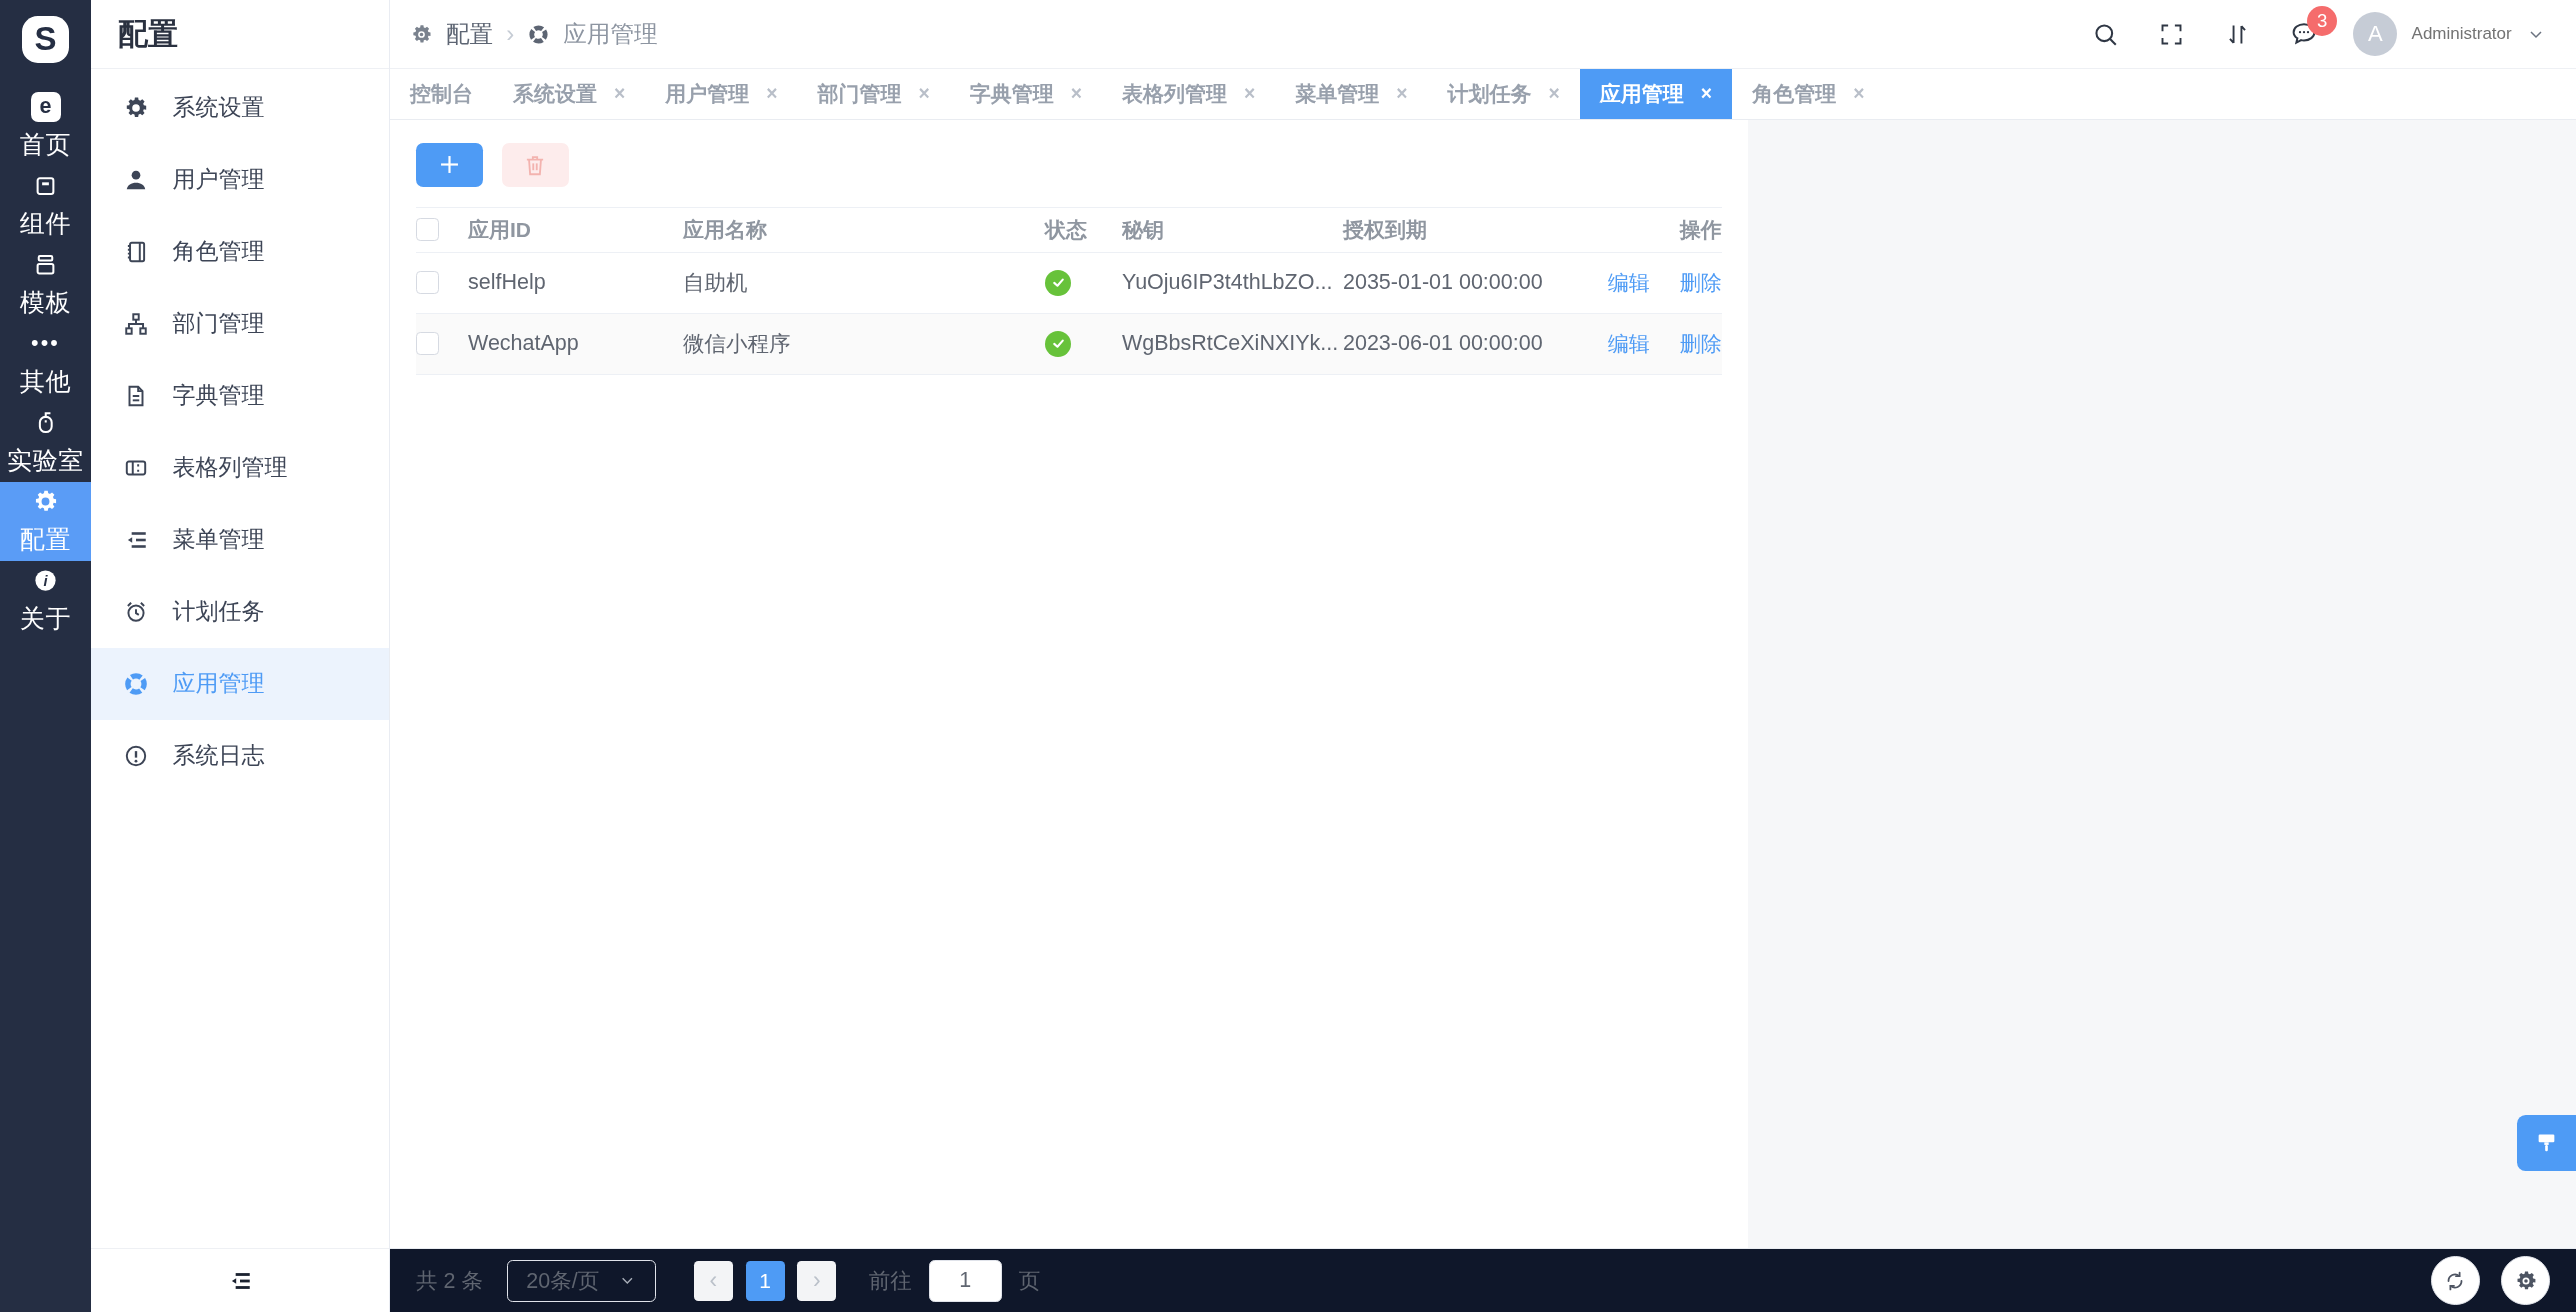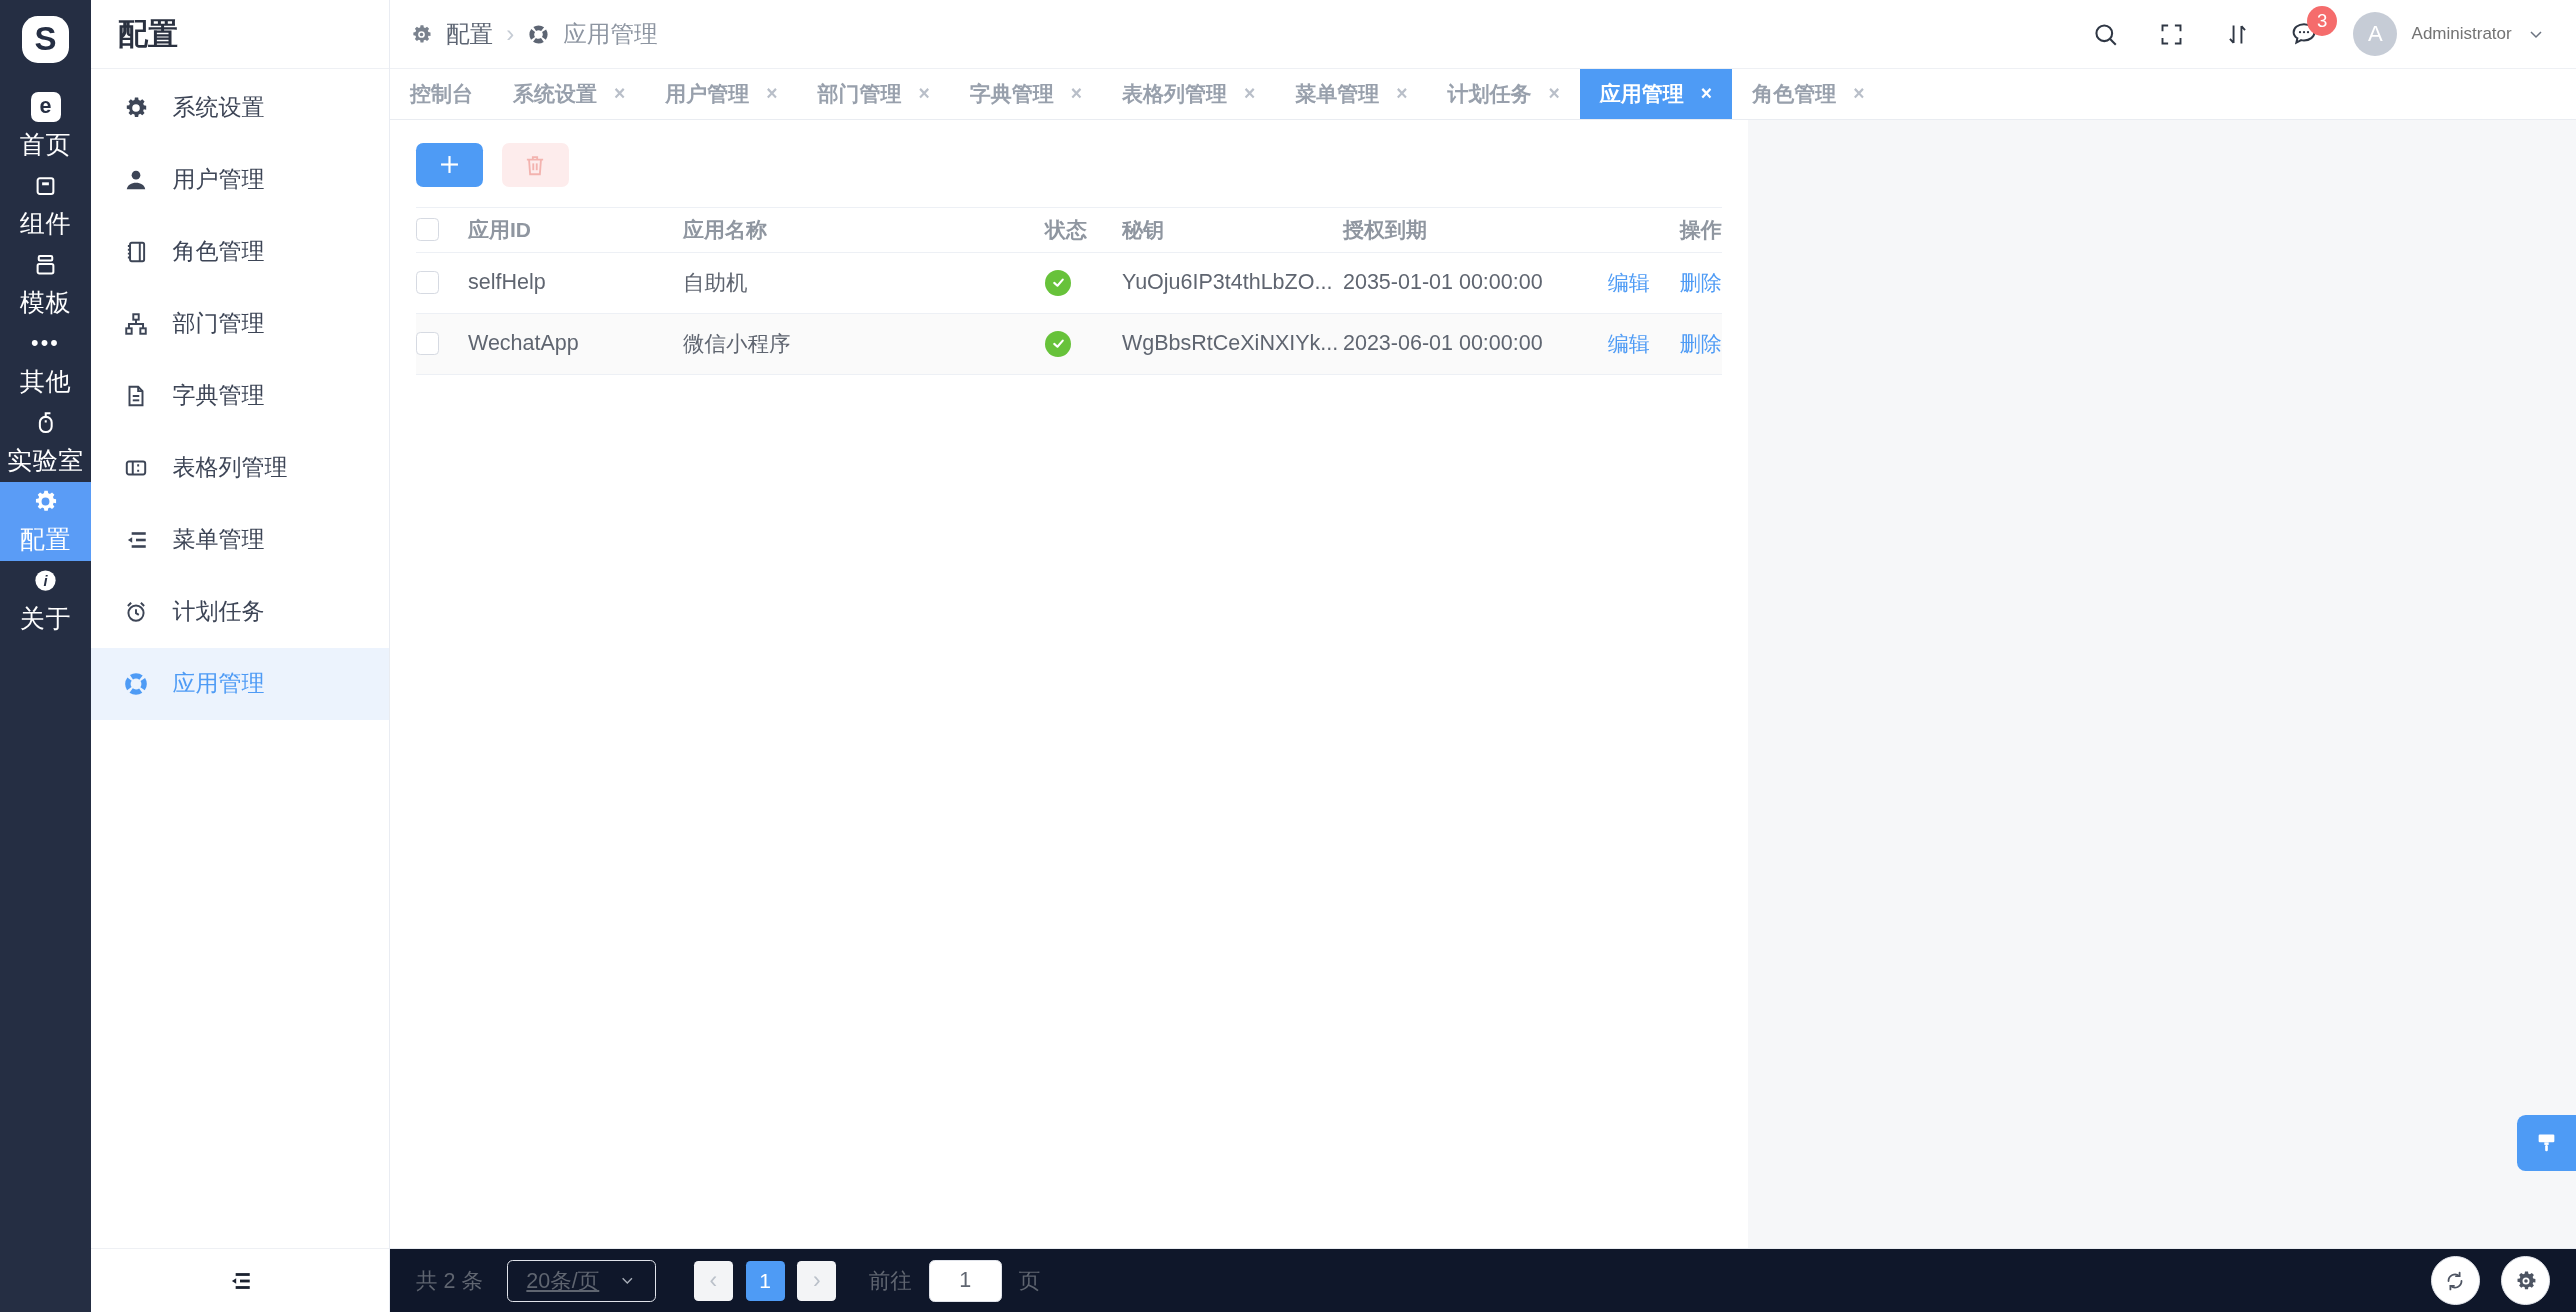--- a/index.html
+++ b/index.html
@@ -67,21 +67,21 @@
   .c-expire { flex:1; }
   .c-ops { width:179px; display:flex; justify-content:flex-end; gap:30px; }
   .cbx { width:23px; height:23px; border:1.4px solid #d6dae2; border-radius:4.3px; background:#fff; cursor:pointer; }
   .okdot { width:26px; height:26px; border-radius:50%; background:#67c23a; display:flex; align-items:center; justify-content:center; }
   .link { color:#4e9bf5; cursor:pointer; font-size:21px; }
   .empty { flex:1; background:#f6f7f9; }
 
   
   .footer { height:64px; background:#0f172a; border-top:1.4px solid #e9ecf1; display:flex; align-items:center; padding:0 26px; flex-shrink:0; font-size:21.5px; color:#5f6570; }
   .ptotal { margin-right:24px; }
-  .pselect { width:149px; height:42px; border:1.4px solid #e0e3ea; border-radius:5.7px; display:flex; align-items:center; justify-content:center; gap:18.6px; color:#5f6570; margin-right:31.5px; cursor:pointer;text-decoration:underline; }
+  .pselect { width:149px; height:42px; border:1.4px solid #e0e3ea; border-radius:5.7px; display:flex; align-items:center; justify-content:center; gap:18.6px; color:#5f6570; margin-right:31.5px; cursor:pointer; }
   .pselect .chev { color:#a8aeb8; }
   .pbtn { width:39px; height:40px; border-radius:4.3px; background:#f3f4f6; color:#bbc1ca; font-size:23px; display:flex; align-items:center; justify-content:center; margin:0 6.4px; cursor:pointer; }
   .pbtn.cur { background:#4e9bf5; color:#fff; font-size:21px; }
   .goto { display:flex; align-items:center; gap:17px; margin-left:26px; }
   .ginput { width:73px; height:42px; border:1.4px solid #e0e3ea; border-radius:5.7px; text-align:center; font-size:21.5px; color:#5f6570; background:#fff; }
   .fright { margin-left:auto; display:flex; gap:21.5px; }
   .cbtn { width:49px; height:49px; border-radius:50%; border:1.4px solid #e3e6ec; background:#fff; display:flex; align-items:center; justify-content:center; color:#4d5462; cursor:pointer; }
 
   
   .paint { position:absolute; right:0; top:1115px; width:59px; height:56px; background:#4e9bf5; border-radius:8.6px 0 0 8.6px; display:flex; align-items:center; justify-content:center; cursor:pointer; }
@@ -251,20 +251,30 @@
 
       <div class="mi active">
         <span class="mic">
           <svg width="26" height="26" viewBox="0 0 24 24" fill="none">
               <circle cx="12" cy="12" r="7.5" stroke="currentColor" stroke-width="5" stroke-dasharray="9.4 2.4" stroke-dashoffset="4.7"></circle>
             </svg>
         </span>
         <span>应用管理</span>
       </div>
 
+      <div class="mi">
+        <span class="mic">
+          <svg width="26" height="26" viewBox="0 0 24 24" fill="none" stroke="currentColor" stroke-width="1.8">
+              <circle cx="12" cy="12" r="8.5"></circle>
+              <line x1="12" y1="7.5" x2="12" y2="13.5" stroke-width="2.2"></line>
+              <circle cx="12" cy="16.8" r="1.3" fill="currentColor" stroke="none"></circle>
+            </svg>
+        </span>
+        <span>系统日志</span>
+      </div>
 
     </div>
     <div class="side-foot">
       <span>
         <svg width="26" height="26" viewBox="0 0 24 24" fill="none" stroke="#1b2230" stroke-width="2.6">
             <line x1="8" y1="6" x2="21" y2="6"></line>
             <line x1="12" y1="12" x2="21" y2="12"></line>
             <line x1="8" y1="18" x2="21" y2="18"></line>
             <path d="M8.5 9.5 4.5 12l4 2.5z" fill="#1b2230" stroke="none"></path>
           </svg>

